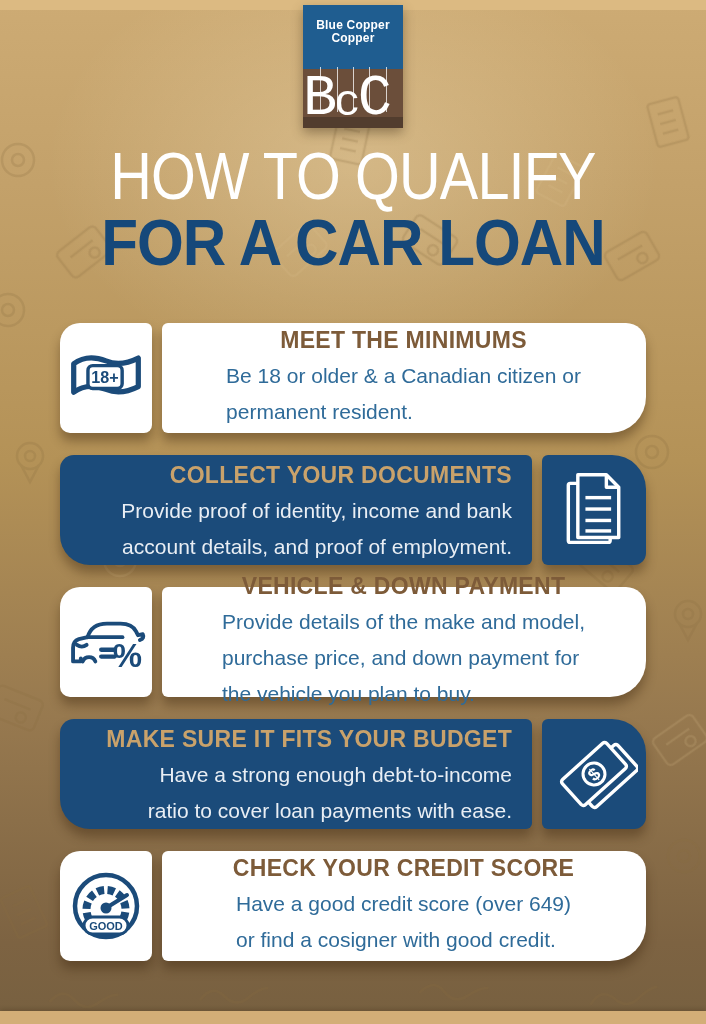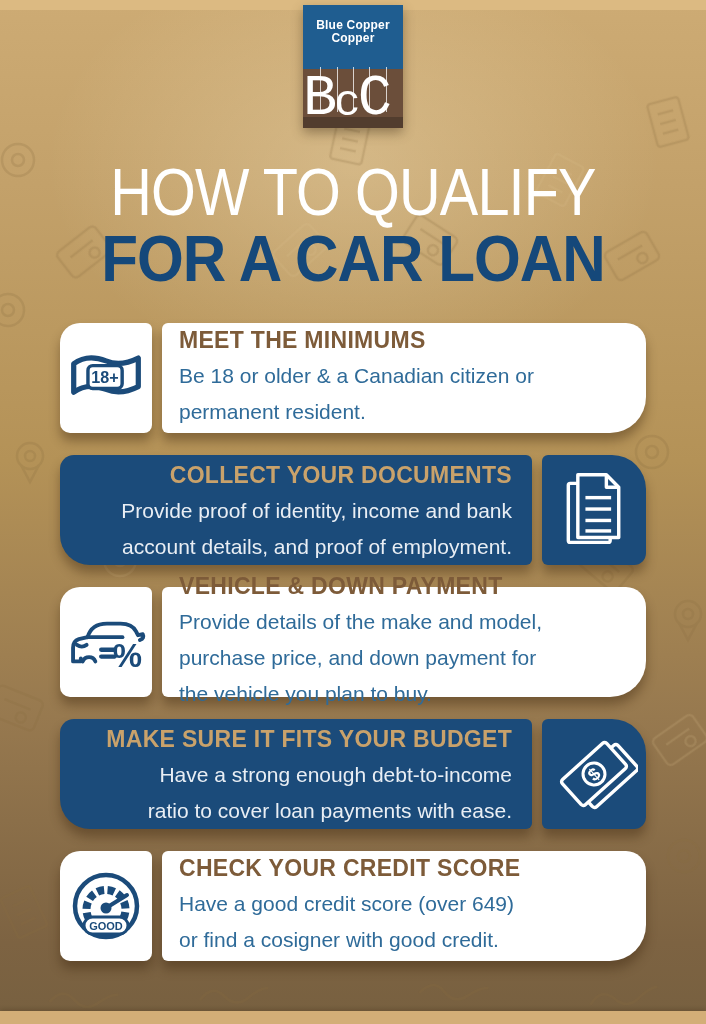--- a/index.html
+++ b/index.html
@@ -21,34 +21,34 @@
     padding-top:14px;font-size:12px;font-weight:bold;line-height:13px;letter-spacing:.2px;}
   .logo-brown{height:48px;background:var(--logo_brown,#6b4e3a);position:relative;}
   .logo-base{height:11px;background:#523d2e;}
   .monogram{position:absolute;top:32px;left:0;right:0;text-align:left;
     font-family:Liberation Mono, monospace;color:#fff;line-height:1;z-index:2;white-space:nowrap;margin-top:34px;}
   .m-big{font-size:57px;}
   .m-small{font-size:44px;vertical-align:-1px;margin:0 -3px;}
   .pillar{position:absolute;top:62px;width:1px;height:45px;background:rgba(255,255,255,.75);z-index:1;}
 
   
-  .title{position:absolute;top:140px;left:0;right:0;text-align:center;z-index:2;margin-top:16px;}
+  .title{position:absolute;top:140px;left:0;right:0;text-align:center;z-index:2;}
   .title-line1{display:block;font-size:67px;line-height:72px;font-weight:400;color:#ffffff;
     transform:scaleX(.86);letter-spacing:-1px;}
   .title-line2{display:block;font-size:64px;line-height:62px;font-weight:bold;color:var(--navy_title,#15487a);
     transform:scaleX(.94);letter-spacing:-1px;}
 
   
   .cards{position:absolute;top:323px;left:60px;width:586px;display:flex;flex-direction:column;gap:22px;z-index:2;}
   .row{display:flex;gap:10px;height:110px;}
   .box{box-shadow:0 8px 11px rgba(58,36,12,.40);}
   .icon-box{display:flex;align-items:center;justify-content:center;}
   .light .icon-box{flex:0 0 92px;background:#fff;border-radius:20px 6px 8px 10px;}
   .light .text-box{background:#fff;flex:1;border-radius:6px 20px 36px 6px;
-    display:flex;flex-direction:column;justify-content:center;padding:0 18px 0 17px;text-align:left;}
+    display:flex;flex-direction:column;justify-content:center;padding:0 18px 0 17px;text-align:left;align-items:center;}
   .dark .text-box{background:var(--card_blue,#1b4b7a);flex:1;border-radius:14px 6px 6px 30px;
     display:flex;flex-direction:column;justify-content:flex-end;padding:0 20px 0 16px;text-align:right;}
   .dark .icon-box{flex:0 0 104px;background:var(--card_blue,#1b4b7a);border-radius:6px 34px 12px 6px;}
   .step-title{font-size:23px;font-weight:bold;letter-spacing:.3px;margin-bottom:4px;}
   .light .step-title{color:var(--brown_title,#7d5b39);}
   .dark .step-title{color:var(--gold,#c9a26b);}
   .step-body{font-size:21px;line-height:36px;white-space:pre-line;}
   .light .step-body{color:var(--body_blue,#2f6b99);}
   .dark .step-body{color:#e9eef4;}
   svg text{font-family:"Liberation Sans",sans-serif;}

